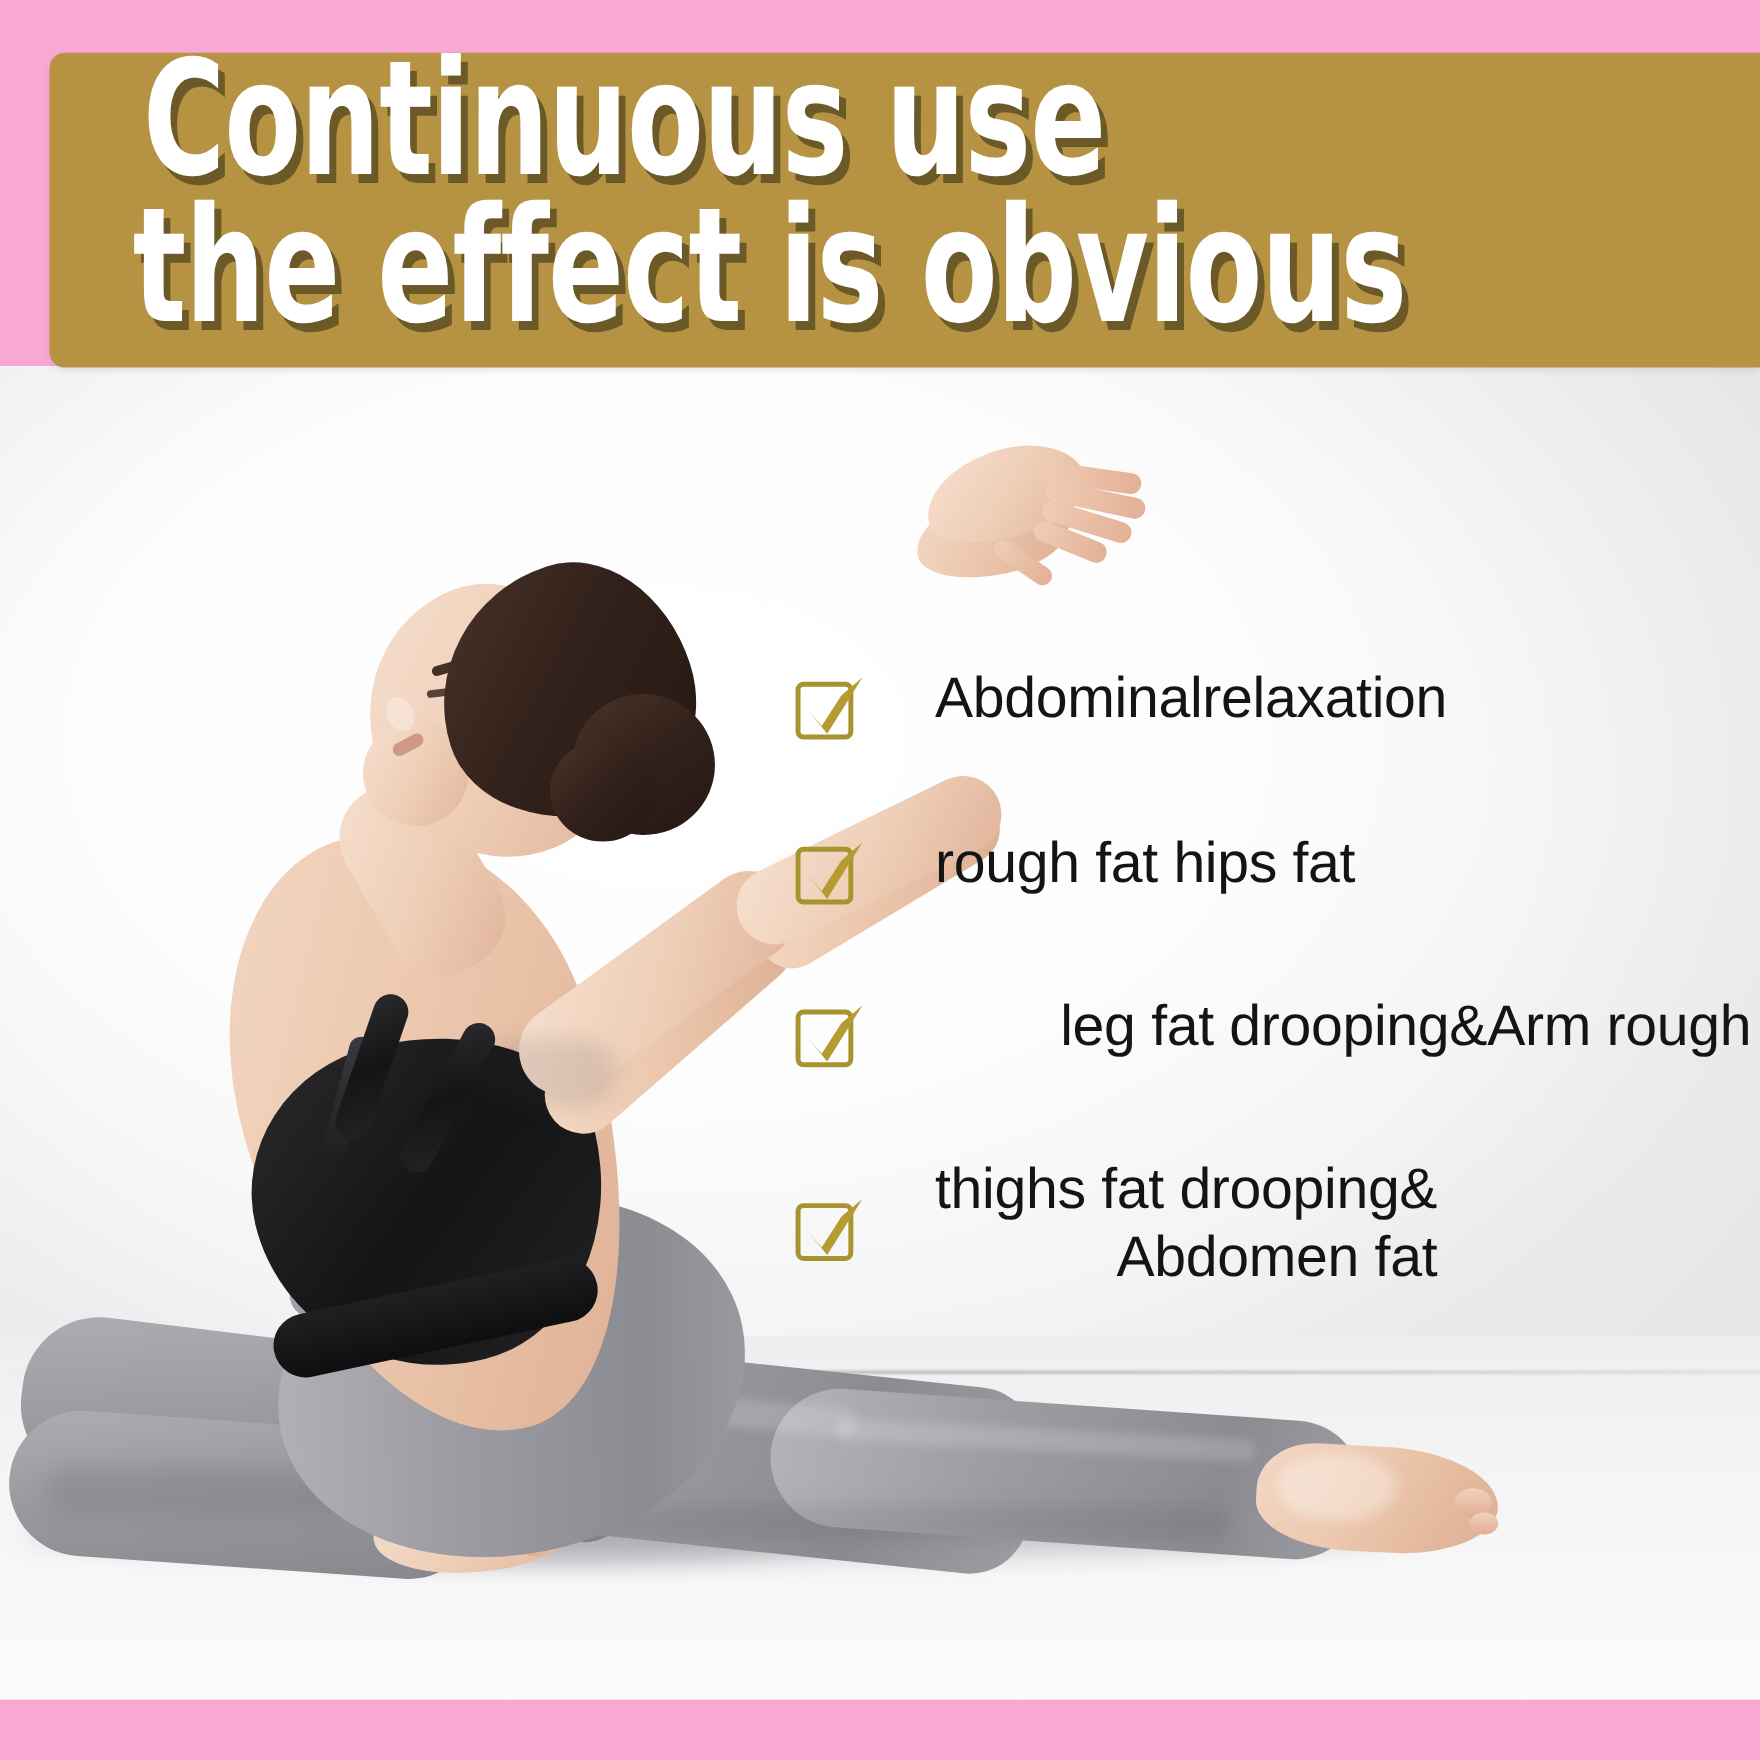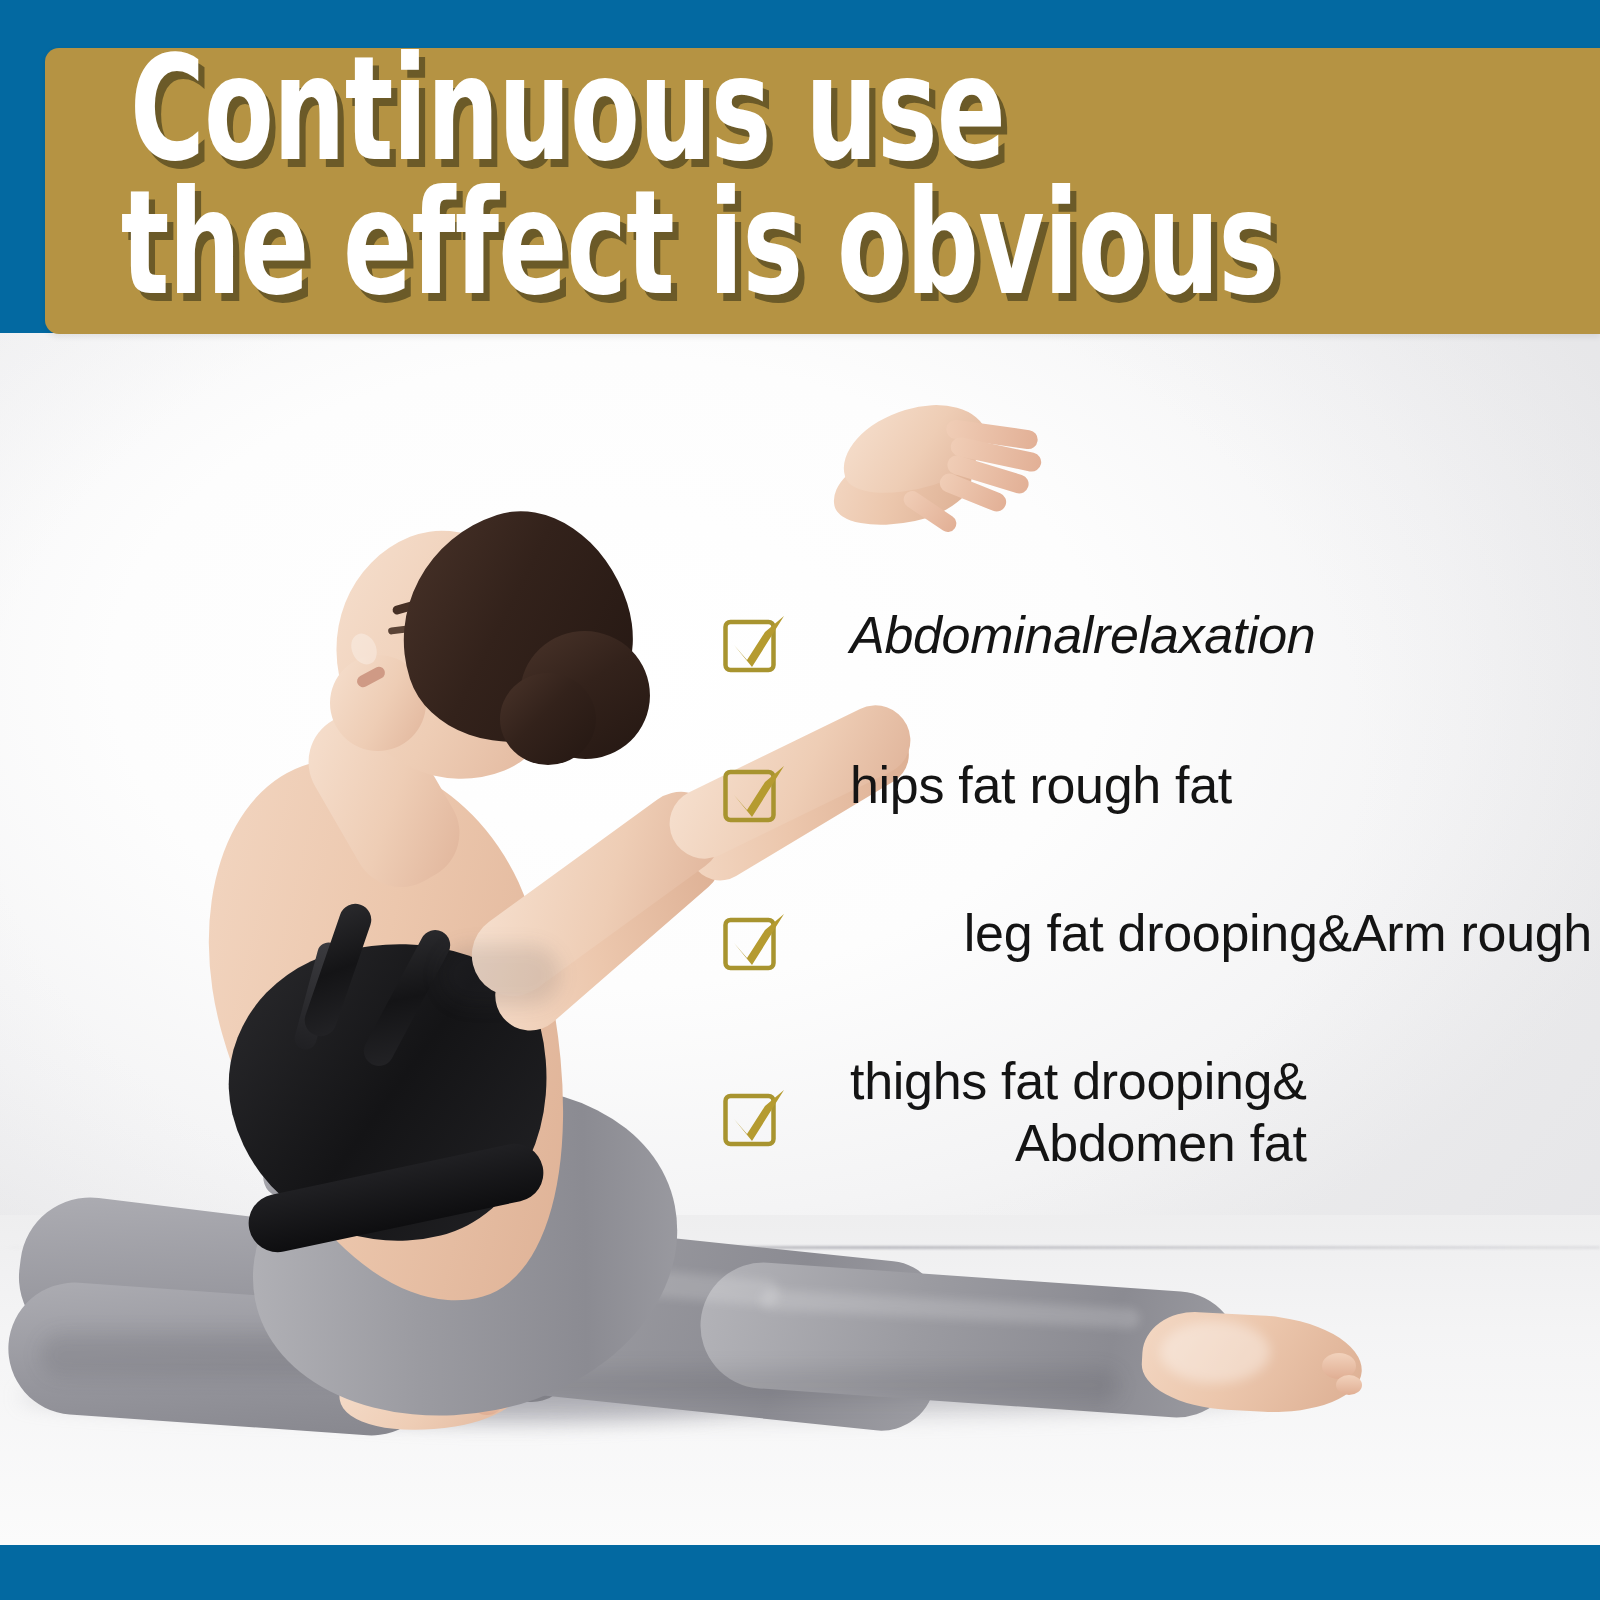--- a/index.html
+++ b/index.html
@@ -3,21 +3,21 @@
 <meta charset="utf-8">
 <title>Continuous use the effect is obvious</title>
 <style>
   html,body{margin:0;padding:0;}
   body{
     width:1600px;height:1600px;
     background:#ffffff;
     font-family:"Liberation Sans","DejaVu Sans",sans-serif;
     overflow:hidden;
   }
-  #page{position:relative;width:1600px;height:1600px;background:#0369a1;overflow:hidden;}
+  #page{position:relative;width:1600px;height:1600px;background:#f9a8d4;overflow:hidden;}
 
   
   .photo-stage{
     position:absolute;left:0;top:333px;width:1600px;height:1212px;
     background:
       radial-gradient(ellipse 1100px 700px at 38% 28%, #ffffff 0%, #fdfdfd 45%, #f4f4f5 78%, #ececed 100%),
       linear-gradient(180deg,#ffffff 0%,#fafafa 50%,#ededee 100%);
     overflow:hidden;
   }
   .floor{
@@ -245,21 +245,21 @@
     margin-left:66px;
     font-family:"Liberation Sans","DejaVu Sans",sans-serif;
     font-weight:300;
     font-size:52px;
     line-height:62px;
     color:#141414;
     letter-spacing:-.3px;
     white-space:pre-line;
   }
   
-  .row-1{margin-bottom:78px;font-style:italic;}
+  .row-1{margin-bottom:78px;}
   .row-2{margin-bottom:76px;}
   .row-3{margin-bottom:76px;justify-content:space-between;}
 </style>
 </head>
 <body>
 
 <div id="page">
 
   <div class="photo-stage">
     <div class="vignette"></div>
@@ -345,21 +345,21 @@
       <div class="clabel">Abdominalrelaxation</div>
     </div>
 
     <div class="check-row row-2">
       <div class="cbox">
         <svg width="62" height="62" viewBox="0 0 62 62" aria-hidden="true">
           <rect x="3.5" y="8" width="48" height="48" rx="5" ry="5" fill="none" stroke="#a8942f" stroke-width="4.5"></rect>
           <path d="M12 31 L25 46 L43 18 L62 2 L30 53 Z" fill="#b59b30"></path>
         </svg>
       </div>
-      <div class="clabel">hips fat rough fat</div>
+      <div class="clabel">rough fat hips fat</div>
     </div>
 
     <div class="check-row row-3">
       <div class="cbox">
         <svg width="62" height="62" viewBox="0 0 62 62" aria-hidden="true">
           <rect x="3.5" y="8" width="48" height="48" rx="5" ry="5" fill="none" stroke="#a8942f" stroke-width="4.5"></rect>
           <path d="M12 31 L25 46 L43 18 L62 2 L30 53 Z" fill="#b59b30"></path>
         </svg>
       </div>
       <div class="clabel">leg fat drooping&amp;Arm rough</div>

